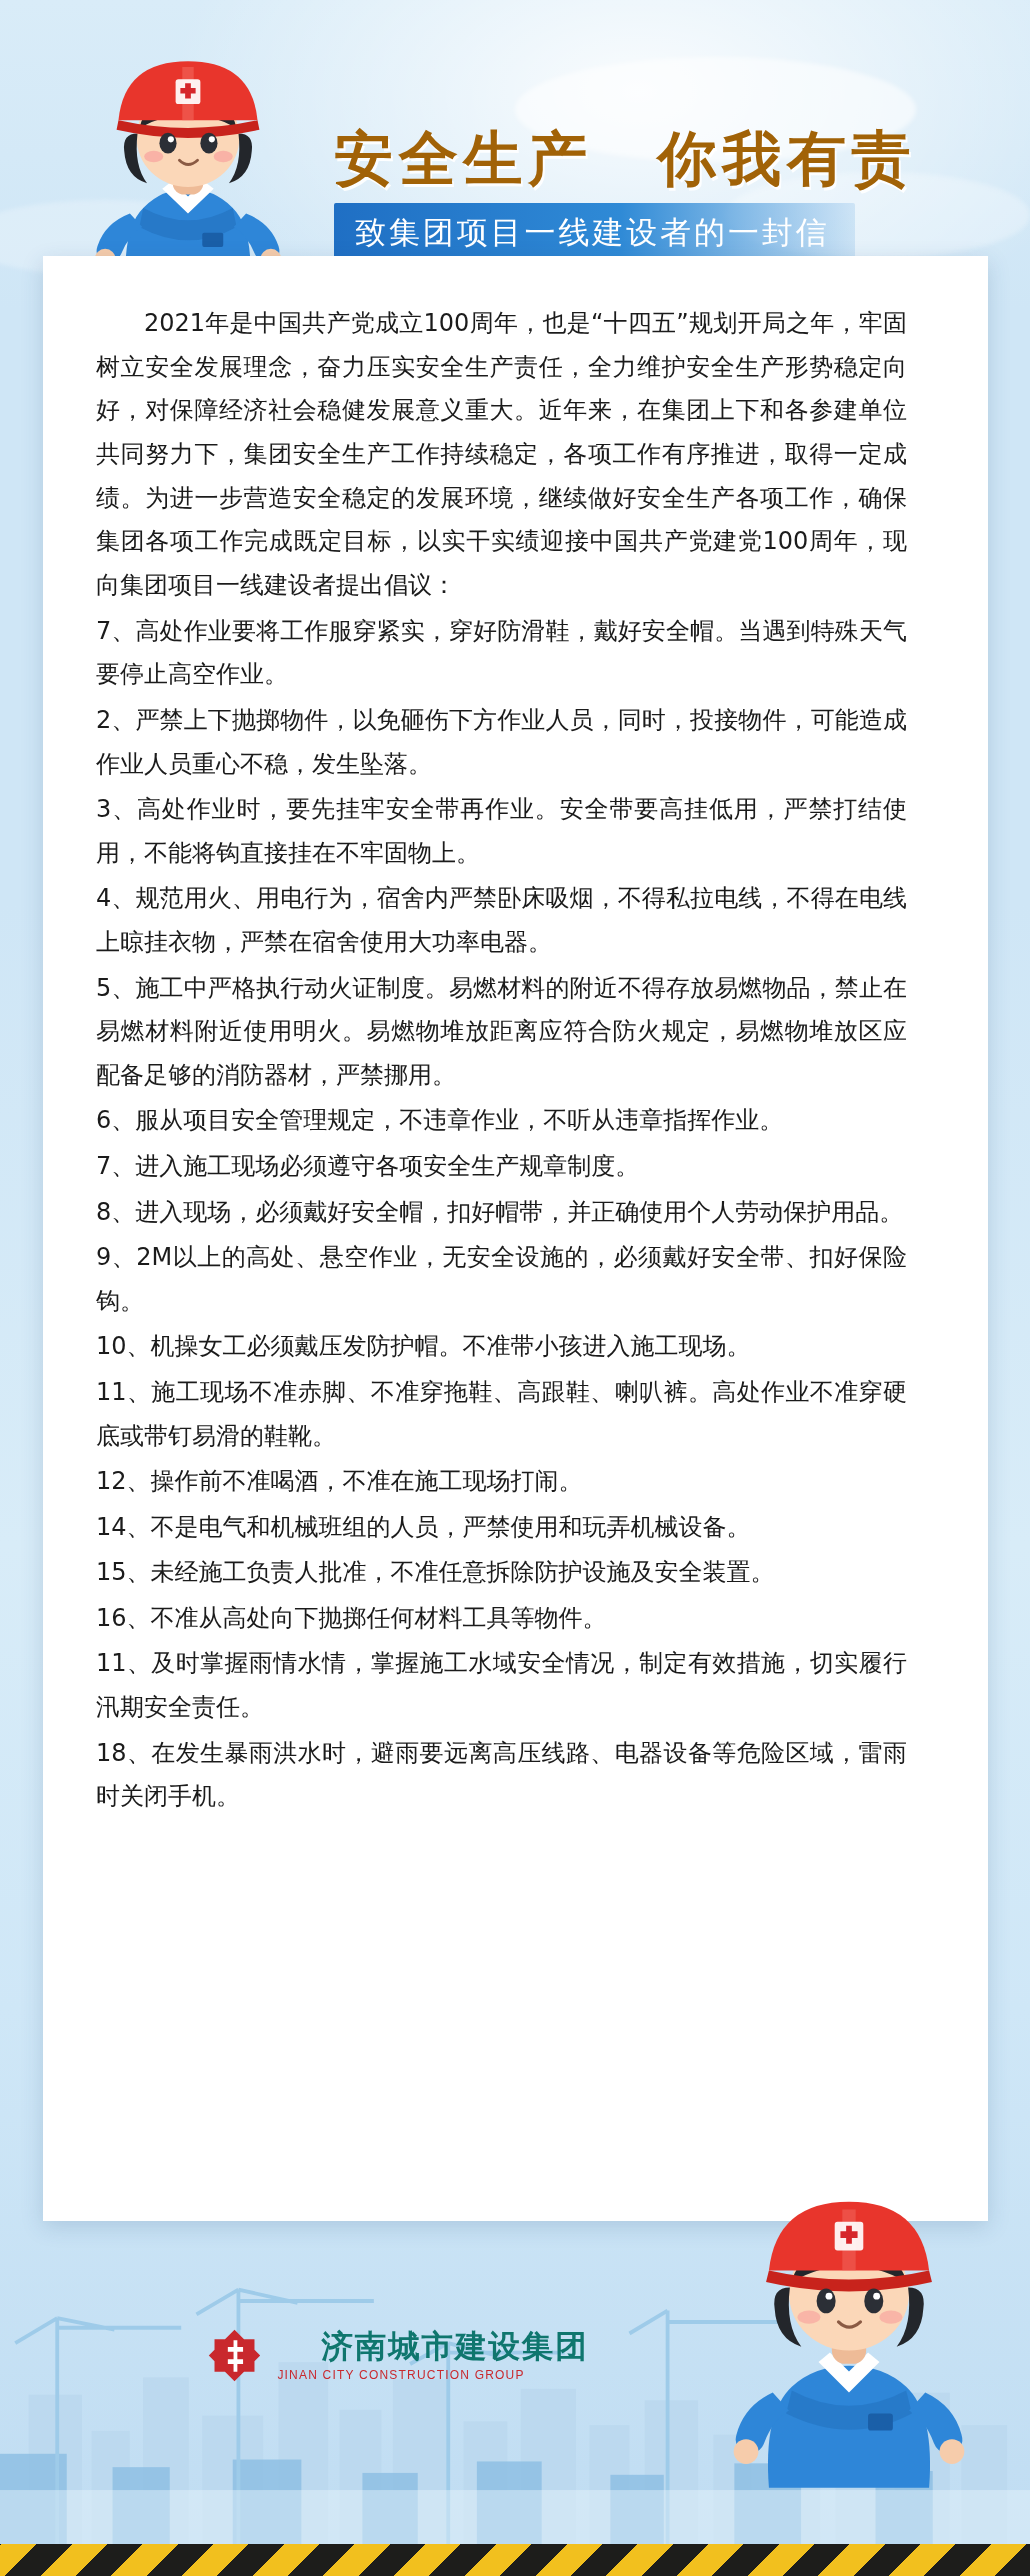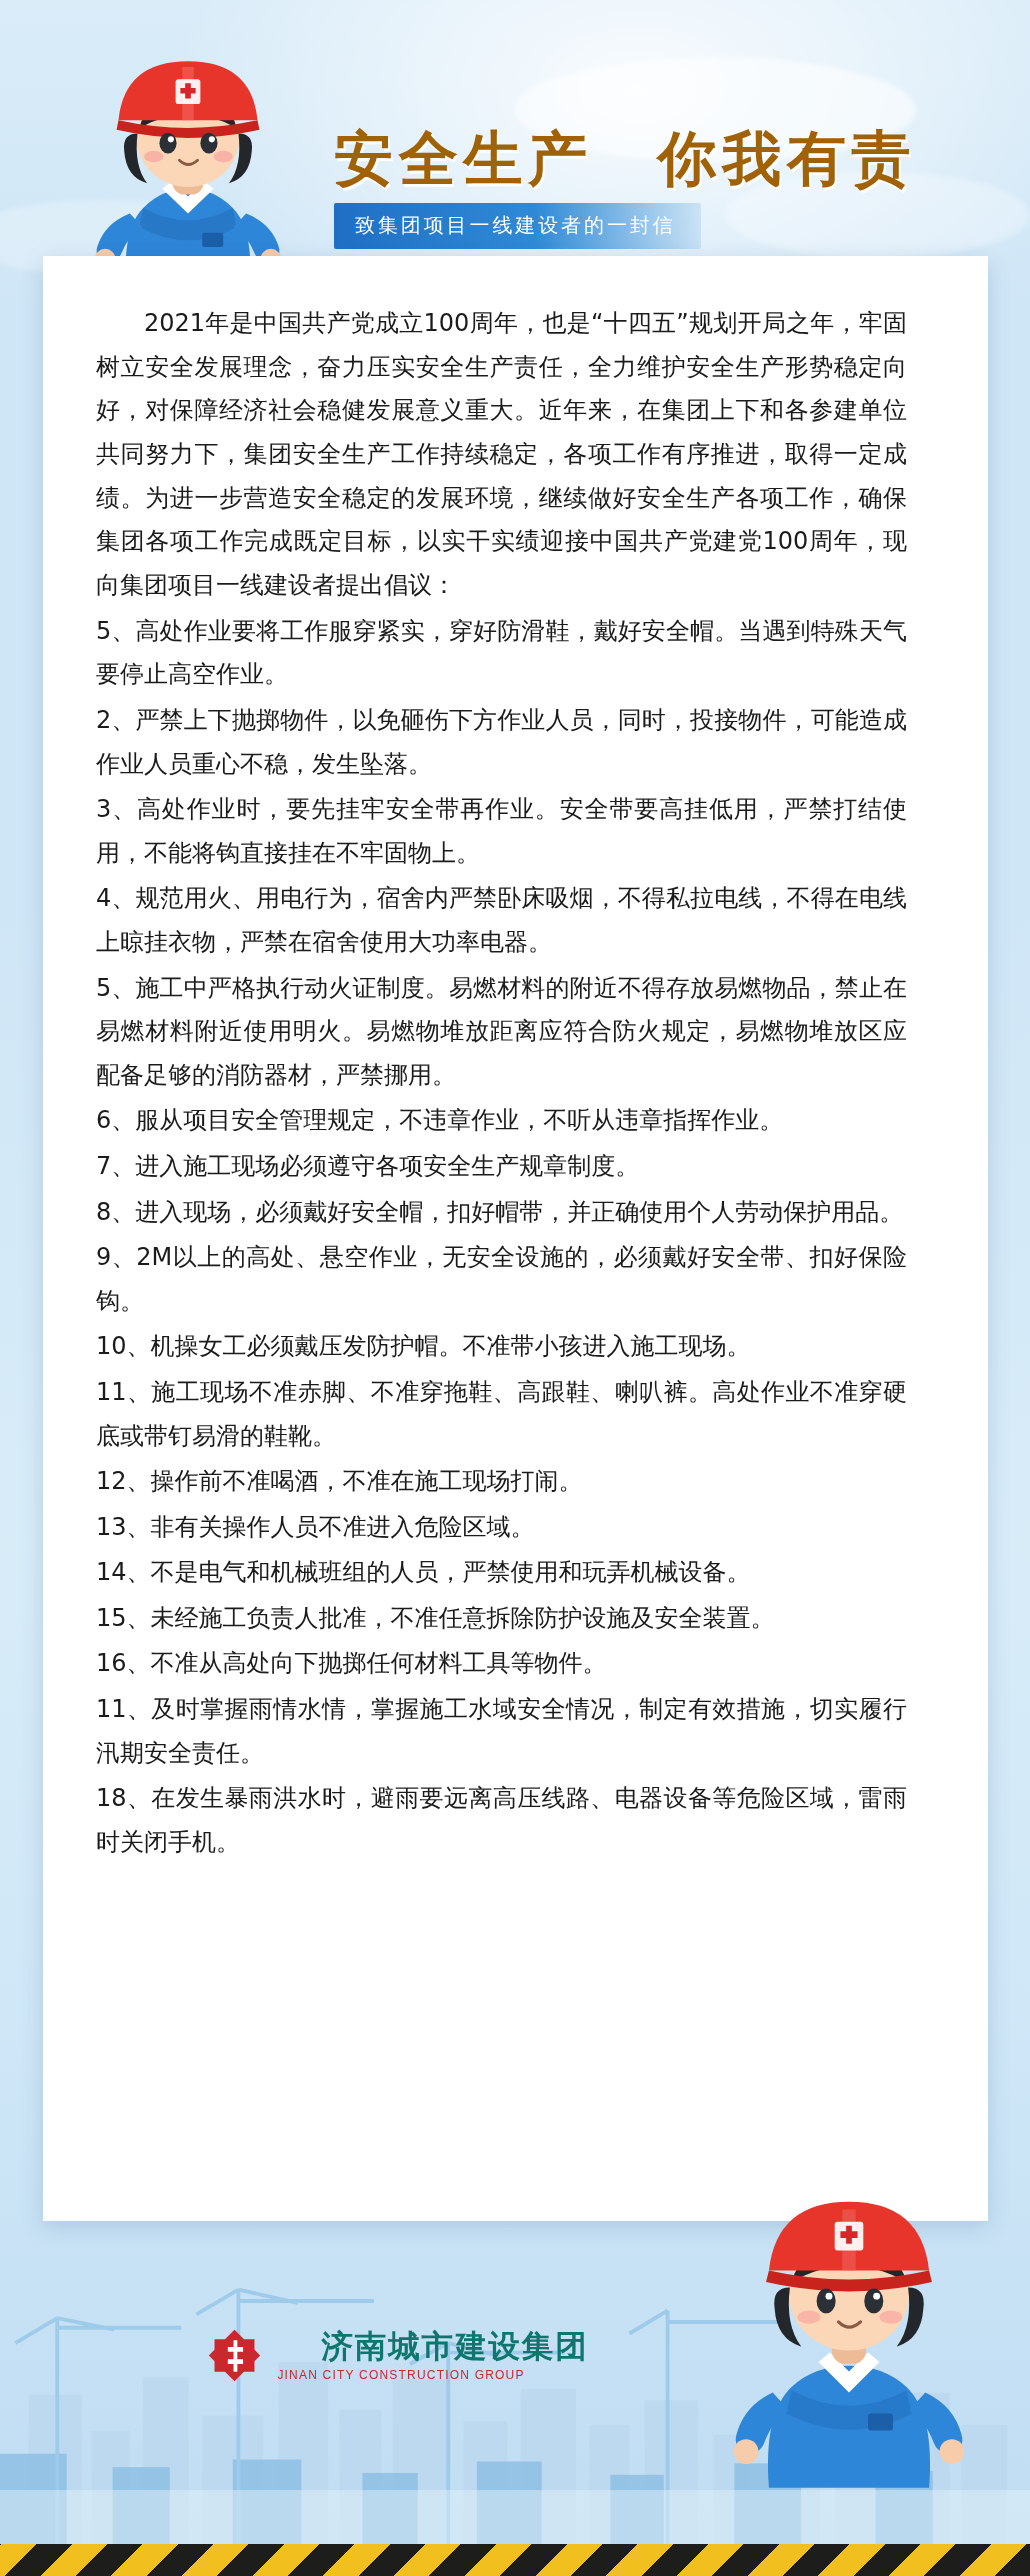--- a/index.html
+++ b/index.html
@@ -56,21 +56,21 @@
   }
   .subtitle-bar {
     margin-top: 13.4px;
     display: inline-block;
     background: linear-gradient(90deg, #1f6fc4 0%, #2f8ad6 55%, rgba(47,138,214,0.15) 100%);
     padding: 8.6px 25px 10.5px 21px;
     border-radius: 1.9px;
   }
   .subtitle-text {
     font-family: "DejaVu Sans", sans-serif;
-    font-size: 20px;
+    font-size: 31px;
     color: #ffffff;
     letter-spacing: 2.9px;
     white-space: nowrap;
   }
 
   
   .mascot-top {
     position: absolute;
     left: 59px;
     top: 46px;
@@ -218,33 +218,32 @@
     <div class="main-title">安全生产　你我有责</div>
     <div class="subtitle-bar">
       <span class="subtitle-text">致集团项目一线建设者的一封信</span>
     </div>
   </div>
 </div>
 
 <div class="letter-card">
   <div class="letter-body" id="letter-body">
       <p class="indent">2021年是中国共产党成立100周年，也是“十四五”规划开局之年，牢固树立安全发展理念，奋力压实安全生产责任，全力维护安全生产形势稳定向好，对保障经济社会稳健发展意义重大。近年来，在集团上下和各参建单位共同努力下，集团安全生产工作持续稳定，各项工作有序推进，取得一定成绩。为进一步营造安全稳定的发展环境，继续做好安全生产各项工作，确保集团各项工作完成既定目标，以实干实绩迎接中国共产党建党100周年，现向集团项目一线建设者提出倡议：</p>
-      <p>5、高处作业要将工作服穿紧实，穿好防滑鞋，戴好安全帽。当遇到特殊天气要停止高空作业。</p>
+      <p>7、高处作业要将工作服穿紧实，穿好防滑鞋，戴好安全帽。当遇到特殊天气要停止高空作业。</p>
       <p>2、严禁上下抛掷物件，以免砸伤下方作业人员，同时，投接物件，可能造成作业人员重心不稳，发生坠落。</p>
       <p>3、高处作业时，要先挂牢安全带再作业。安全带要高挂低用，严禁打结使用，不能将钩直接挂在不牢固物上。</p>
       <p>4、规范用火、用电行为，宿舍内严禁卧床吸烟，不得私拉电线，不得在电线上晾挂衣物，严禁在宿舍使用大功率电器。</p>
       <p>5、施工中严格执行动火证制度。易燃材料的附近不得存放易燃物品，禁止在易燃材料附近使用明火。易燃物堆放距离应符合防火规定，易燃物堆放区应配备足够的消防器材，严禁挪用。</p>
       <p>6、服从项目安全管理规定，不违章作业，不听从违章指挥作业。</p>
       <p>7、进入施工现场必须遵守各项安全生产规章制度。</p>
       <p>8、进入现场，必须戴好安全帽，扣好帽带，并正确使用个人劳动保护用品。</p>
       <p>9、2M以上的高处、悬空作业，无安全设施的，必须戴好安全带、扣好保险钩。</p>
       <p>10、机操女工必须戴压发防护帽。不准带小孩进入施工现场。</p>
       <p>11、施工现场不准赤脚、不准穿拖鞋、高跟鞋、喇叭裤。高处作业不准穿硬底或带钉易滑的鞋靴。</p>
       <p>12、操作前不准喝酒，不准在施工现场打闹。</p>
-      <p>13、非有关操作人员不准进入危险区域。</p>
       <p>14、不是电气和机械班组的人员，严禁使用和玩弄机械设备。</p>
       <p>15、未经施工负责人批准，不准任意拆除防护设施及安全装置。</p>
       <p>16、不准从高处向下抛掷任何材料工具等物件。</p>
       <p>11、及时掌握雨情水情，掌握施工水域安全情况，制定有效措施，切实履行汛期安全责任。</p>
       <p>18、在发生暴雨洪水时，避雨要远离高压线路、电器设备等危险区域，雷雨时关闭手机。</p>
     </div>
 </div>
 
 <svg class="skyline" viewBox="0 0 1080 420" preserveAspectRatio="none">
 

